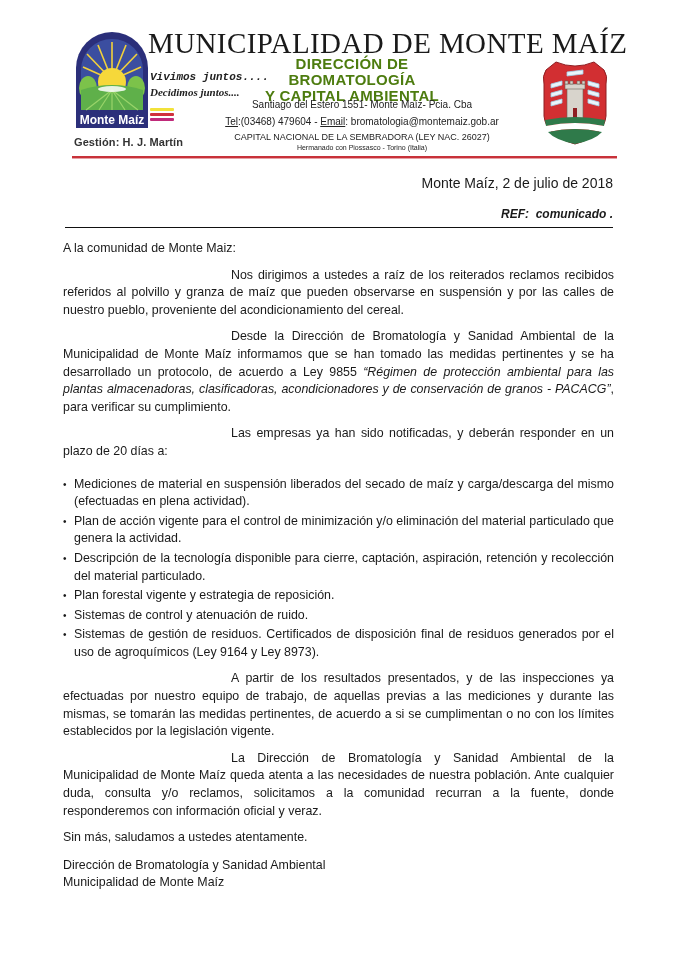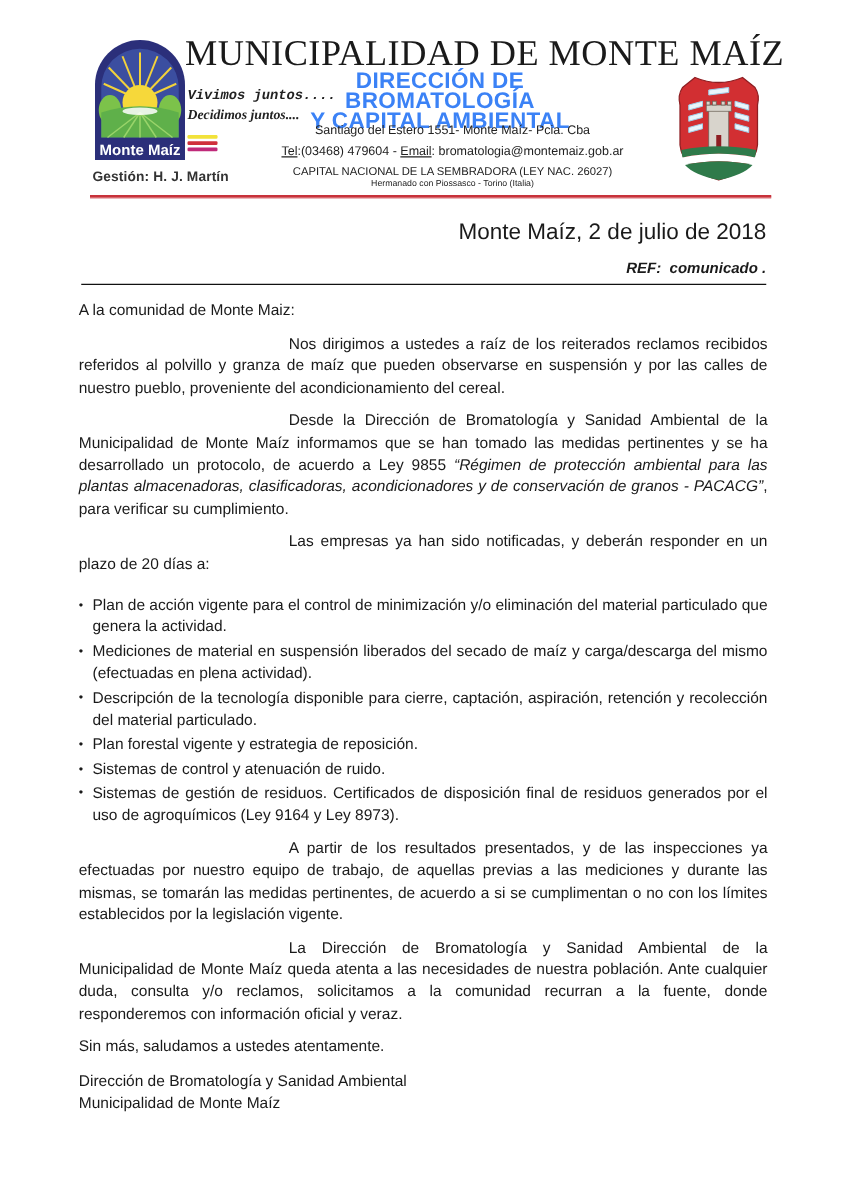--- a/index.html
+++ b/index.html
@@ -4,37 +4,37 @@
   <style>
     * { box-sizing: border-box; margin: 0; padding: 0; }
     html, body { width: 678px; height: 960px; background: #ffffff; overflow: hidden; }
     body { font-family: "Liberation Sans", "DejaVu Sans", sans-serif; color: #1a1a1a; position: relative; }
 
     
     .letterhead { position: absolute; left: 66px; top: 28px; width: 572px; height: 130px; }
     .logo { position: absolute; left: 8px; top: 2px; width: 76px; height: 100px; }
     .gestion { position: absolute; left: 8px; top: 108px; font-size: 11px; font-weight: bold; color: #333; letter-spacing: 0.1px; }
     .muni-title { position: absolute; left: 82px; top: 0px; font-family: "Liberation Serif", "DejaVu Serif", serif; font-size: 29px; color: #1a1a1a; letter-spacing: 0.4px; white-space: nowrap; line-height: 30px; }
-    .dir-title { position: absolute; left: 166px; top: 28px; width: 240px; text-align: center; font-size: 18px; font-weight: bold; color: #3b82f6; line-height: 16px; letter-spacing: 0.3px; }
+    .dir-title { position: absolute; left: 166px; top: 28px; width: 240px; text-align: center; font-size: 15px; font-weight: bold; color: #4d7c0f; line-height: 16px; letter-spacing: 0.3px; }
     .slogan { position: absolute; left: 84px; font-family: "Liberation Serif", "DejaVu Serif", serif; font-style: italic; font-weight: bold; font-size: 11px; color: #222; }
     .slogan.s1 { top: 43px; font-family: Liberation Mono, monospace; }
     .slogan.s2 { top: 58px; }
     .stripes { position: absolute; left: 84px; top: 80px; width: 24px; }
     .stripes div { height: 3px; margin-bottom: 2px; border-radius: 1px; }
     .addr { position: absolute; left: 136px; width: 320px; text-align: center; font-size: 10px; color: #222; white-space: nowrap; }
     .addr.a1 { top: 71px; }
     .addr.a2 { top: 88px; }
     .addr.a2 .ul { text-decoration: underline; }
     .addr.a3 { top: 104px; font-size: 9px; }
     .addr.a4 { top: 116px; font-size: 7px; }
     .crest { position: absolute; left: 474px; top: 30px; width: 70px; height: 88px; }
     .red-rule { position: absolute; left: 72px; top: 156px; width: 545px; height: 2px; background: #c8323a; box-shadow: 0 1px 0 #e6a0a5; }
 
     
-    .dateline { position: absolute; right: 65px; top: 175px; font-size: 18px; text-align: center; }
+    .dateline { position: absolute; right: 65px; top: 175px; font-size: 14px; text-align: center; }
     .ref { position: absolute; right: 65px; top: 207px; font-size: 12px; font-style: italic; font-weight: bold; text-align: right; white-space: pre; }
     .ref-rule { position: absolute; left: 65px; top: 227px; width: 548px; height: 1px; background: #111; }
 
     
     .body { position: absolute; left: 63px; top: 240px; width: 551px; font-size: 12.4px; line-height: 17.6px; }
     .body p { text-align: justify; text-align-last: left; }
     .salutation { margin-bottom: 9px; }
     .para { margin-bottom: 9px; text-indent: 168px; }
     .para.tight { margin-bottom: 15px; }
     .body em { font-style: italic; }
@@ -137,22 +137,22 @@
 <main class="body">
   <p class="salutation">A la comunidad de Monte Maiz:</p>
 
   <p class="para">Nos dirigimos a ustedes a raíz de los reiterados reclamos recibidos referidos al polvillo y granza de maíz que pueden observarse en suspensión y por las calles de nuestro pueblo, proveniente del acondicionamiento del cereal.</p>
 
   <p class="para"><span>Desde la Dirección de Bromatología y Sanidad Ambiental de la Municipalidad de Monte Maíz informamos que se han tomado las medidas pertinentes y se ha desarrollado un protocolo, de acuerdo a Ley 9855 </span><em>“Régimen de protección ambiental para las plantas almacenadoras, clasificadoras, acondicionadores y de conservación de granos - PACACG”</em><span>, para verificar su cumplimiento.</span></p>
 
   <p class="para tight">Las empresas ya han sido notificadas, y deberán responder en un plazo de 20 días a:</p>
 
   <ul class="reqs">
+    <li>Mediciones de material en suspensión liberados del secado de maíz y carga/descarga del mismo (efectuadas en plena actividad).</li>
     <li>Plan de acción vigente para el control de minimización y/o eliminación del material particulado que genera la actividad.</li>
-    <li>Mediciones de material en suspensión liberados del secado de maíz y carga/descarga del mismo (efectuadas en plena actividad).</li>
     <li>Descripción de la tecnología disponible para cierre, captación, aspiración, retención y recolección del material particulado.</li>
     <li>Plan forestal vigente y estrategia de reposición.</li>
     <li>Sistemas de control y atenuación de ruido.</li>
     <li>Sistemas de gestión de residuos. Certificados de disposición final de residuos generados por el uso de agroquímicos (Ley 9164 y Ley 8973).</li>
   </ul>
 
   <p class="para">A partir de los resultados presentados, y de las inspecciones ya efectuadas por nuestro equipo de trabajo, de aquellas previas a las mediciones y durante las mismas, se tomarán las medidas pertinentes, de acuerdo a si se cumplimentan o no con los límites establecidos por la legislación vigente.</p>
 
   <p class="para">La Dirección de Bromatología y Sanidad Ambiental de la Municipalidad de Monte Maíz queda atenta a las necesidades de nuestra población. Ante cualquier duda, consulta y/o reclamos, solicitamos a la comunidad recurran a la fuente, donde responderemos con información oficial y veraz.</p>
 

